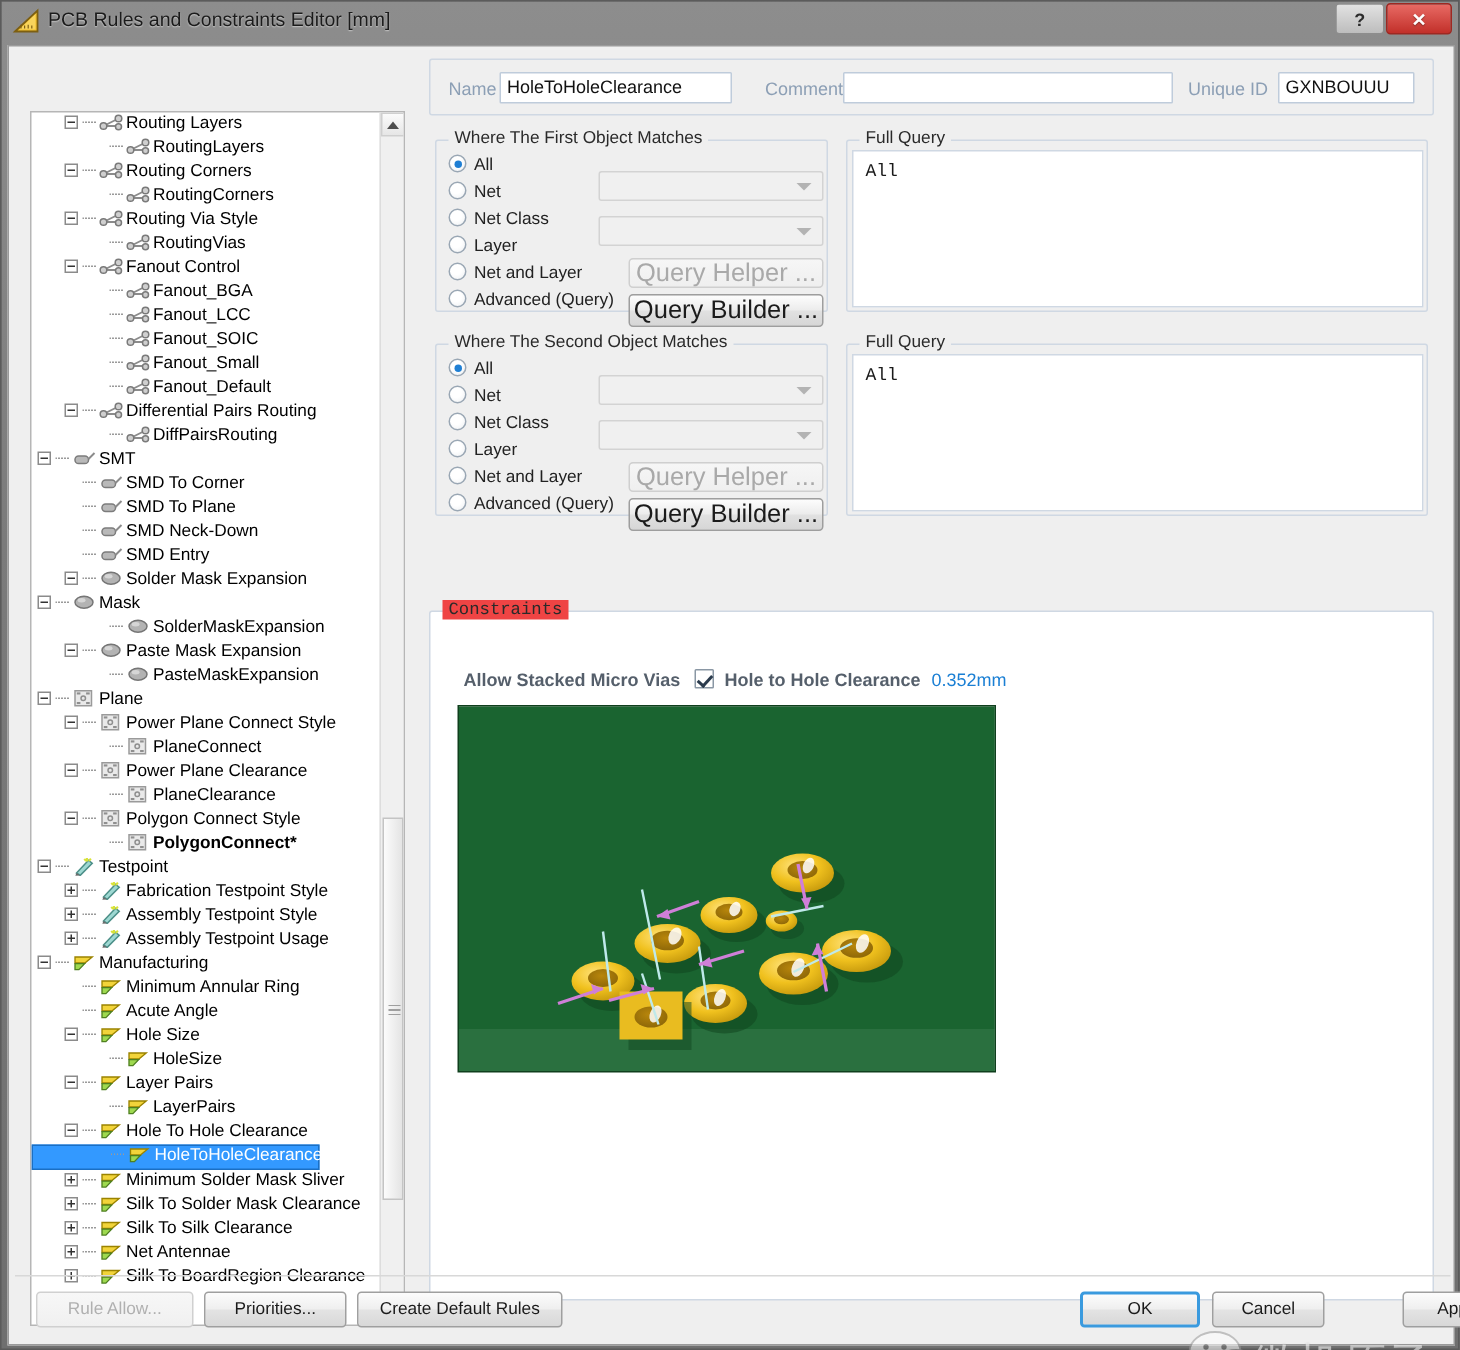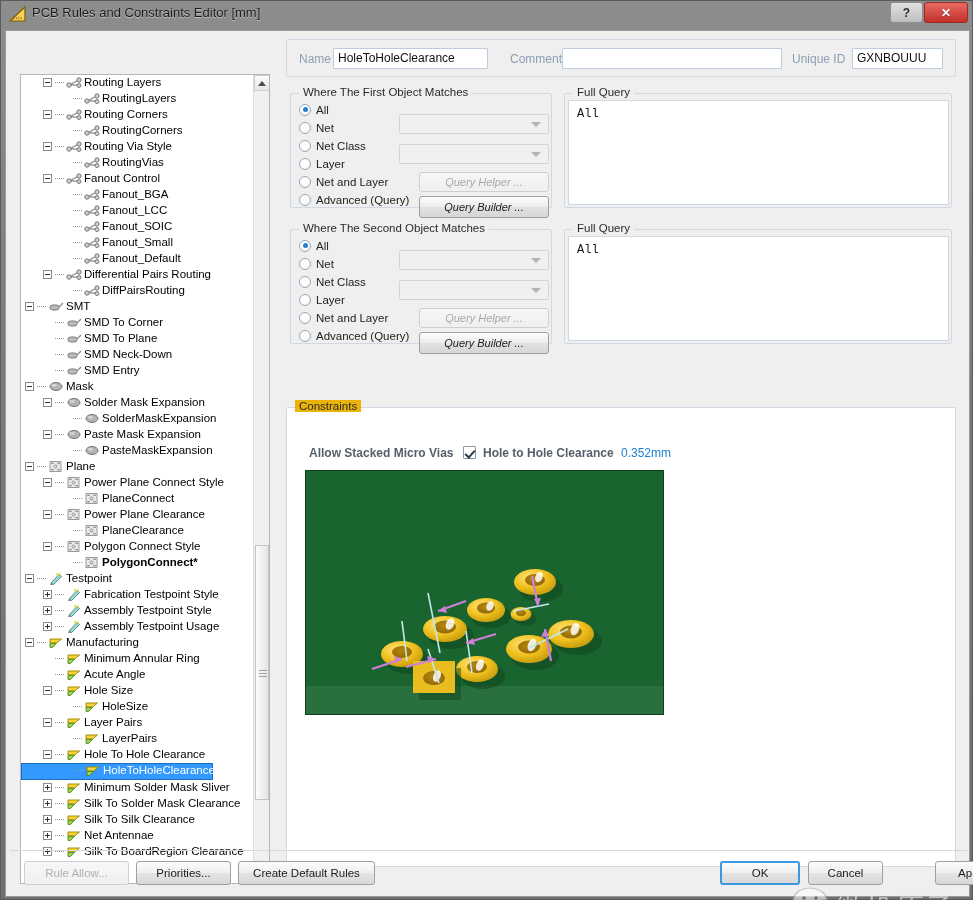--- a/index.html
+++ b/index.html
@@ -193,45 +193,44 @@
   }
   .combo .arw {
     position:absolute; right:7px; top:7px; width:0;height:0;
     border-left:5px solid transparent;border-right:5px solid transparent;
     border-top:5px solid #b3b3b3;
   }
   .btn {
     position:absolute;
     background: linear-gradient(180deg,#fdfdfd 0%, #ececec 48%, #e1e1e1 52%, #d6d6d6 100%);
     border:1px solid #9e9e9e; border-radius:3px;
-    font-size:11px; color:#1b1b1b;
+    font-size:17px; color:#1b1b1b;
     display:flex; align-items:center; justify-content:center;
     cursor:default;
-    font-style:italic;
   }
   .btn.disabled {
     color:#a9a9a9;
     background: linear-gradient(180deg,#f6f6f6,#efefef);
     border-color:#cfcfcf;
   }
 
   
   .qbox {
     position:absolute; background:#fff; border:1px solid #cfd8e3;
   }
   .qtext {
     position:absolute; left:8px; top:6px;
     font-family:"Liberation Mono", monospace; font-size:12px; color:#1a1a1a;
   }
 
   
   #cons-box { position:absolute; left:0; top:368px; width:670px; height:460px;
               border:1px solid #cfd8e3; border-radius:2px; background:#fff; }
-  #cons-label { position:absolute; top:-8px; left:8px; background:#eab308; padding:0 4px;
-                font-size:11.5px; color:#2a2a2a; }
+  #cons-label { position:absolute; top:-8px; left:8px; background:#ef4444; padding:0 4px;
+                font-size:11.5px; color:#2a2a2a;font-family:Liberation Mono, monospace; }
   .cons-t { position:absolute; font-size:12px; font-weight:bold; color:#555f6b; white-space:nowrap;}
   .chk {
     position:absolute; width:13px; height:13px;
     background:#fff; border:1px solid #8a97a4; border-radius:1px;
   }
   .chk::after{
     content:""; position:absolute; left:3px; top:1px; width:4px; height:8px;
     border:solid #2b3b4d; border-width:0 2px 2px 0;
     transform: rotate(42deg);
   }
@@ -413,28 +412,28 @@
                 <path d="M11 7 L15 3" stroke="#8b8b8b" stroke-width="1.3" fill="none"></path>
               </svg></span><span class="lbl">SMD To Plane</span></div>
           <div class="tnode"><span style="display:inline-block;width:22px"></span><span class="nodot"></span><span class="dotline"></span><span class="ico"><svg width="16" height="13" viewBox="0 0 16 13">
                 <rect x="2" y="5" width="9" height="5" rx="2.4" fill="#b9b9b9" stroke="#7c7c7c" stroke-width="1"></rect>
                 <path d="M11 7 L15 3" stroke="#8b8b8b" stroke-width="1.3" fill="none"></path>
               </svg></span><span class="lbl">SMD Neck-Down</span></div>
           <div class="tnode"><span style="display:inline-block;width:22px"></span><span class="nodot"></span><span class="dotline"></span><span class="ico"><svg width="16" height="13" viewBox="0 0 16 13">
                 <rect x="2" y="5" width="9" height="5" rx="2.4" fill="#b9b9b9" stroke="#7c7c7c" stroke-width="1"></rect>
                 <path d="M11 7 L15 3" stroke="#8b8b8b" stroke-width="1.3" fill="none"></path>
               </svg></span><span class="lbl">SMD Entry</span></div>
+          <div class="tnode"><span style="display:inline-block;width:22px"></span><span class="expander"></span><span class="dotline"></span><span class="ico"><svg width="16" height="13" viewBox="0 0 16 13">
+                <ellipse cx="8" cy="6.5" rx="6" ry="4" fill="#b3b3b3" stroke="#767676" stroke-width="1"></ellipse>
+                <ellipse cx="6.4" cy="5.2" rx="2.6" ry="1.5" fill="#d6d6d6"></ellipse>
+              </svg></span><span class="lbl">Solder Mask Expansion</span></div>
           <div class="tnode"><span style="display:inline-block;width:4px"></span><span class="expander"></span><span class="dotline"></span><span class="ico"><svg width="16" height="13" viewBox="0 0 16 13">
                 <ellipse cx="8" cy="6.5" rx="6" ry="4" fill="#b3b3b3" stroke="#767676" stroke-width="1"></ellipse>
                 <ellipse cx="6.4" cy="5.2" rx="2.6" ry="1.5" fill="#d6d6d6"></ellipse>
               </svg></span><span class="lbl">Mask</span></div>
-          <div class="tnode"><span style="display:inline-block;width:22px"></span><span class="expander"></span><span class="dotline"></span><span class="ico"><svg width="16" height="13" viewBox="0 0 16 13">
-                <ellipse cx="8" cy="6.5" rx="6" ry="4" fill="#b3b3b3" stroke="#767676" stroke-width="1"></ellipse>
-                <ellipse cx="6.4" cy="5.2" rx="2.6" ry="1.5" fill="#d6d6d6"></ellipse>
-              </svg></span><span class="lbl">Solder Mask Expansion</span></div>
           <div class="tnode"><span style="display:inline-block;width:40px"></span><span class="nodot"></span><span class="dotline"></span><span class="ico"><svg width="16" height="13" viewBox="0 0 16 13">
                 <ellipse cx="8" cy="6.5" rx="6" ry="4" fill="#b3b3b3" stroke="#767676" stroke-width="1"></ellipse>
                 <ellipse cx="6.4" cy="5.2" rx="2.6" ry="1.5" fill="#d6d6d6"></ellipse>
               </svg></span><span class="lbl">SolderMaskExpansion</span></div>
           <div class="tnode"><span style="display:inline-block;width:22px"></span><span class="expander"></span><span class="dotline"></span><span class="ico"><svg width="16" height="13" viewBox="0 0 16 13">
                 <ellipse cx="8" cy="6.5" rx="6" ry="4" fill="#b3b3b3" stroke="#767676" stroke-width="1"></ellipse>
                 <ellipse cx="6.4" cy="5.2" rx="2.6" ry="1.5" fill="#d6d6d6"></ellipse>
               </svg></span><span class="lbl">Paste Mask Expansion</span></div>
           <div class="tnode"><span style="display:inline-block;width:40px"></span><span class="nodot"></span><span class="dotline"></span><span class="ico"><svg width="16" height="13" viewBox="0 0 16 13">
                 <ellipse cx="8" cy="6.5" rx="6" ry="4" fill="#b3b3b3" stroke="#767676" stroke-width="1"></ellipse>

